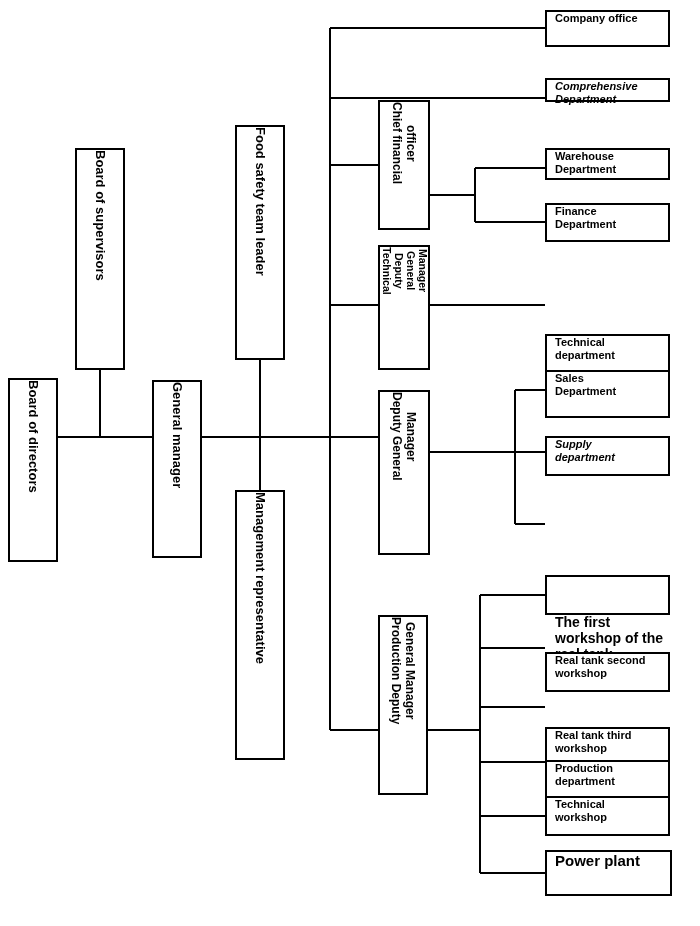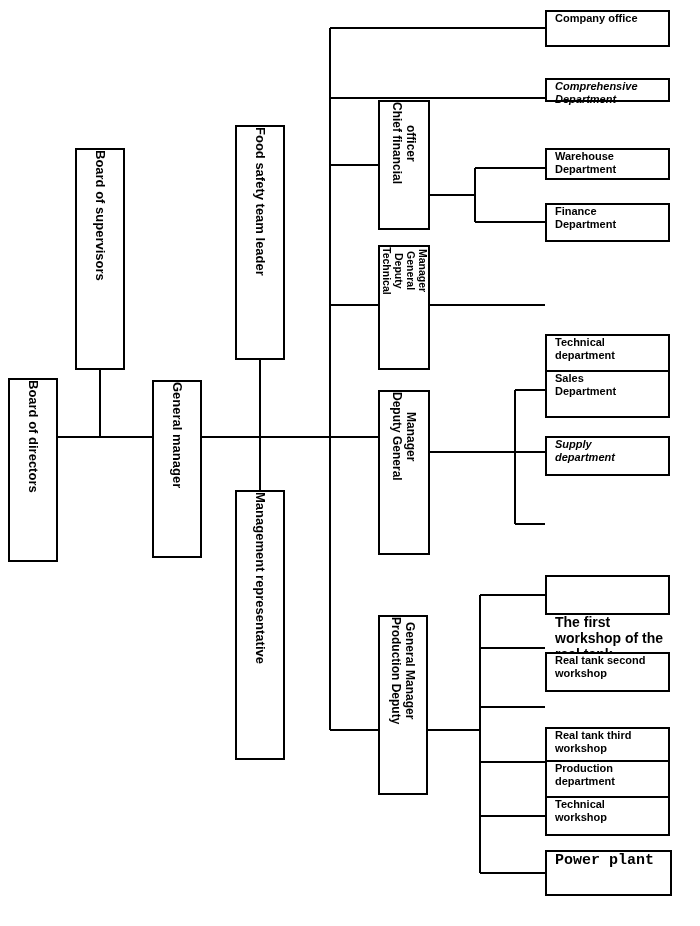--- a/index.html
+++ b/index.html
@@ -44,21 +44,21 @@
   #b-finance      {top:203px;height:39px;}
   #b-technical    {top:294px;height:40px;margin-top:40px;}
   #b-sales        {top:370px;height:48px;}
   #b-supply       {top:436px;height:40px;font-style:italic;}
   #b-raw          {top:504px;height:40px;}
   #b-workshop1    {top:575px;height:40px;}
   #b-workshop2    {top:628px;height:40px;margin-top:24px;}
   #b-workshop3    {top:727px;height:40px;}
   #b-proddept     {top:760px;height:52px;}
   #b-packaging    {top:796px;height:40px;}
-  #b-power        {top:850px;height:46px;width:127px;font-family:Liberation Mono, monospace;}
+  #b-power        {top:850px;height:46px;width:127px;}
 </style>
 </head>
 <body>
 
 <div class="stage">
 
   <svg width="700" height="926" viewBox="0 0 700 926" stroke="#000000" stroke-width="2" shape-rendering="crispEdges">
 
     <line x1="330" y1="28" x2="330" y2="730"></line>
 

